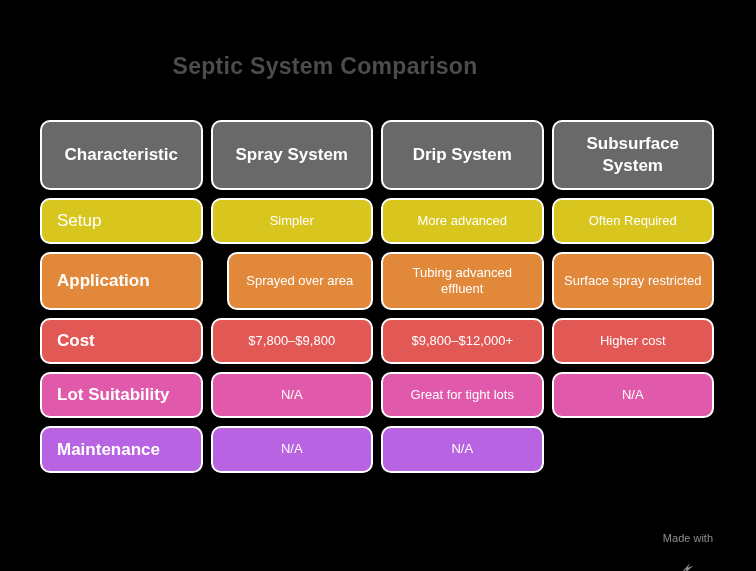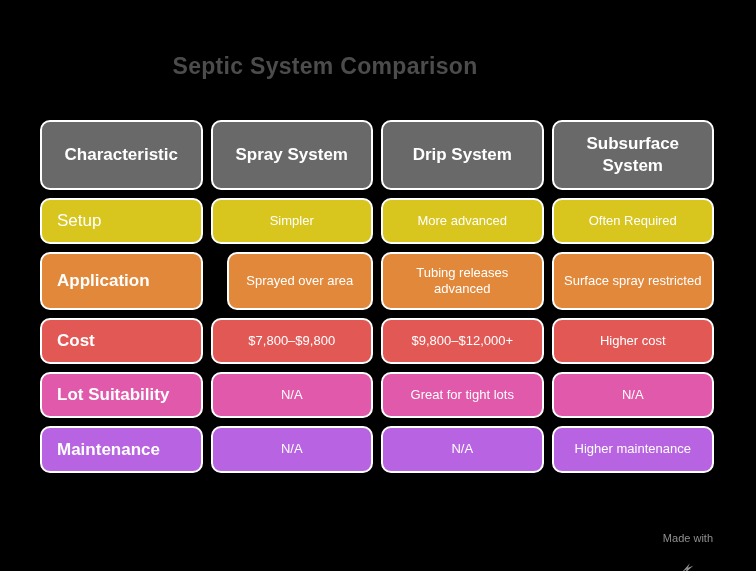--- a/index.html
+++ b/index.html
@@ -85,37 +85,36 @@
   <div class="cell header" style="background-color: rgb(105, 105, 105);">Drip System</div>
   <div class="cell header" style="background-color: rgb(105, 105, 105);">Subsurface System</div>
 
   <div class="cell rowlabel light" style="background-color: rgb(216, 197, 30);">Setup</div>
   <div class="cell" style="background-color: rgb(216, 197, 30);">Simpler</div>
   <div class="cell" style="background-color: rgb(216, 197, 30);">More advanced</div>
   <div class="cell" style="background-color: rgb(216, 197, 30);">Often Required</div>
 
   <div class="cell rowlabel" style="background-color: rgb(225, 136, 58);">Application</div>
   <div class="cell" style="background-color: rgb(225, 136, 58); margin-left: 16px;">Sprayed over area</div>
-  <div class="cell" style="background-color: rgb(225, 136, 58);">Tubing releases advanced</div>
+  <div class="cell" style="background-color: rgb(225, 136, 58);">Tubing advanced effluent</div>
   <div class="cell" style="background-color: rgb(225, 136, 58);">Surface spray restricted</div>
 
   <div class="cell rowlabel" style="background-color: rgb(226, 88, 85);">Cost</div>
   <div class="cell" style="background-color: rgb(226, 88, 85);">$7,800–$9,800</div>
   <div class="cell" style="background-color: rgb(226, 88, 85);">$9,800–$12,000+</div>
   <div class="cell" style="background-color: rgb(226, 88, 85);">Higher cost</div>
 
   <div class="cell rowlabel" style="background-color: rgb(225, 89, 170);">Lot Suitability</div>
   <div class="cell" style="background-color: rgb(225, 89, 170);">N/A</div>
   <div class="cell" style="background-color: rgb(225, 89, 170);">Great for tight lots</div>
   <div class="cell" style="background-color: rgb(225, 89, 170);">N/A</div>
 
   <div class="cell rowlabel" style="background-color: rgb(184, 99, 226);">Maintenance</div>
   <div class="cell" style="background-color: rgb(184, 99, 226);">N/A</div>
   <div class="cell" style="background-color: rgb(184, 99, 226);">N/A</div>
-  <div class="cell" style="background-color: rgb(184, 99, 226);">Higher maintenance</div>
 
 </div>
 
 <div class="watermark">
   <span>Made with</span>
   <span>
     <svg width="13" height="12" viewBox="0 0 14 12" fill="#8f8f8f" xmlns="http://www.w3.org/2000/svg">
       <path d="M1 10.5 L9.5 0.8 L7.4 5.6 L13.2 3.6 L4.2 11.5 L6.2 7.4 Z"></path>
     </svg>
   </span>

